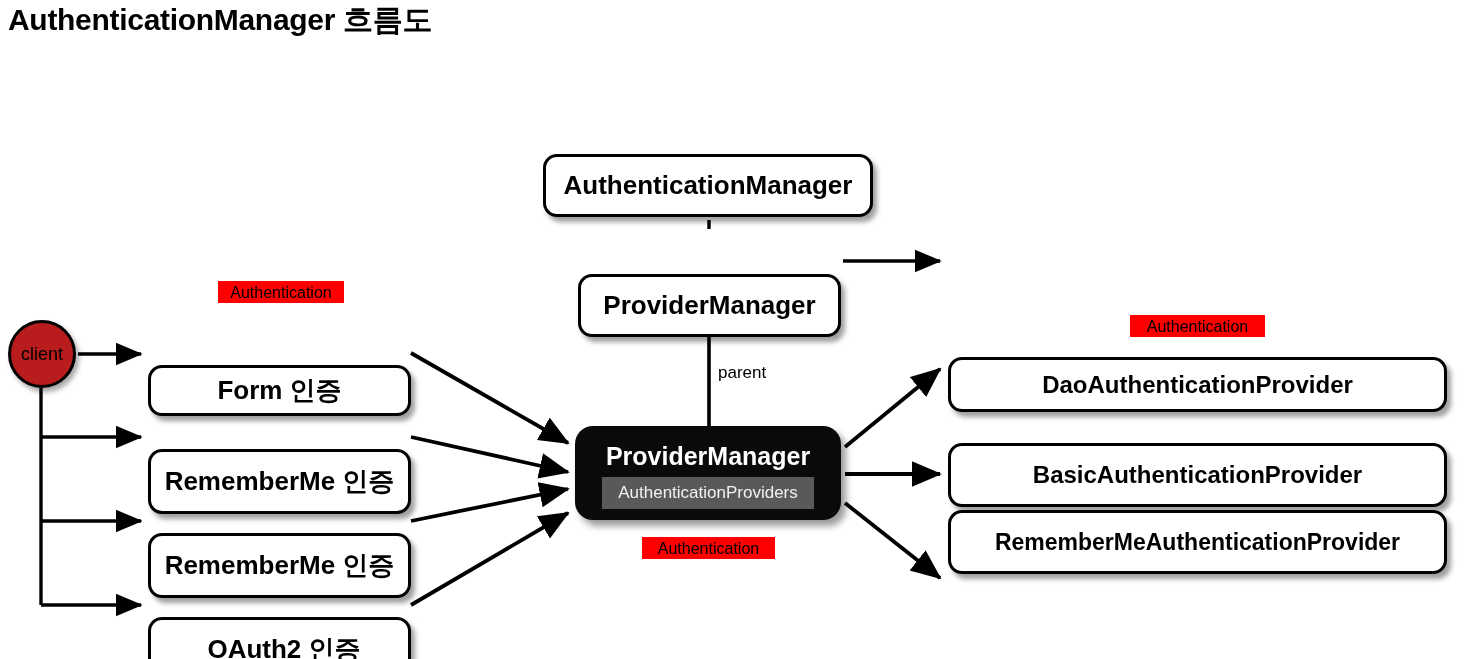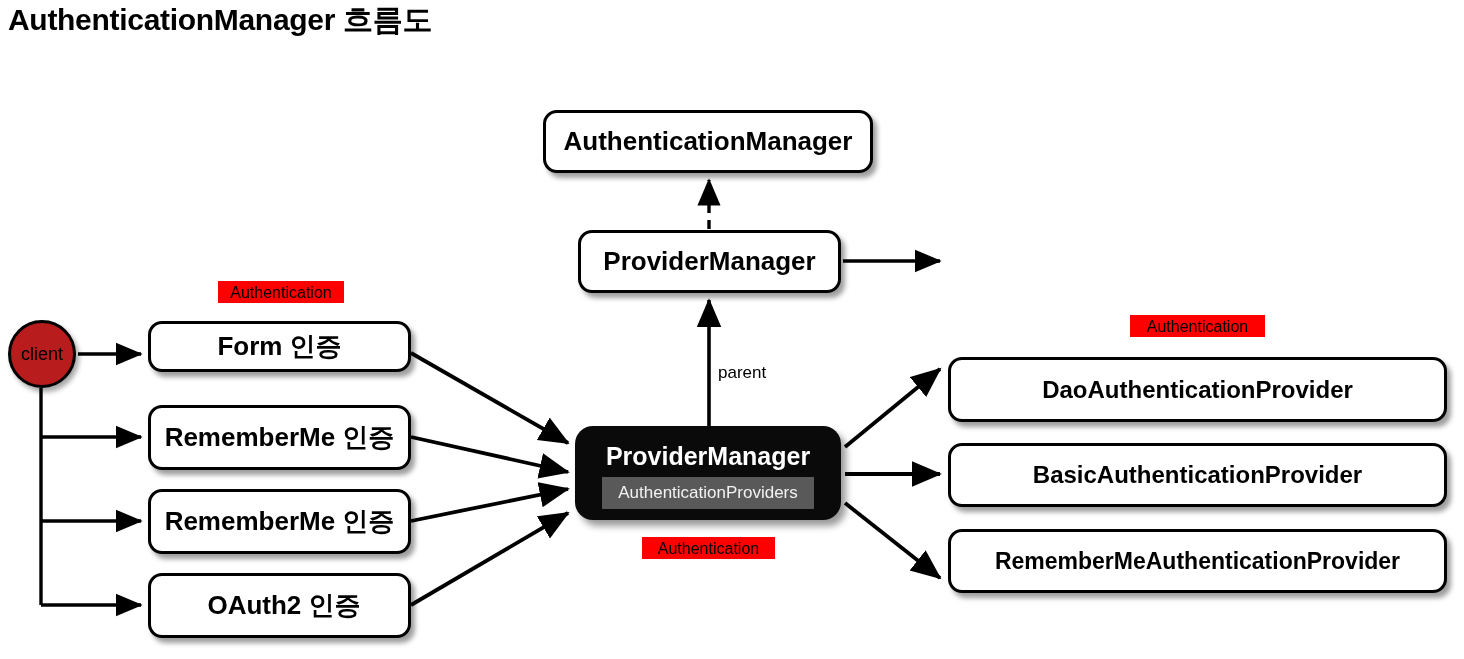--- a/index.html
+++ b/index.html
@@ -46,21 +46,21 @@
     border-radius: 14px;
     box-shadow: 4px 5px 5px rgba(0,0,0,0.38);
     display: flex;
     align-items: center;
     justify-content: center;
     box-sizing: border-box;
     font-weight: bold;
     color: #000000;
     white-space: nowrap;
   }
-  .node-box.label-26 { font-size: 26px; }
+  .node-box.label-26 { font-size: 26px; margin-top: 44px; }
   .node-box.label-24 { font-size: 24px; }
   .node-box.label-23 { font-size: 23px; }
 
   .client-circle {
     position: absolute;
     width: 68px;
     height: 68px;
     border-radius: 50%;
     background: #b91c1c;
     border: 3px solid #000000;
@@ -201,23 +201,23 @@
 
   <div class="badge" style="left:642px; top:537px; width:133px; height:22px;">
     <span>Authentication</span>
   </div>
 
 
   <div class="badge" style="left:1130px; top:315px; width:135px; height:22px;">
     <span>Authentication</span>
   </div>
 
-  <div class="node-box label-24" style="left:948px; top:357px; width:499px; height:65px;">
+  <div class="node-box label-24" style="left:948px; top:357px; width:499px; height:55px;">
     <span>DaoAuthenticationProvider</span>
   </div>
   <div class="node-box label-24" style="left:948px; top:443px; width:499px; height:64px;">
     <span>BasicAuthenticationProvider</span>
   </div>
-  <div class="node-box label-23" style="left:948px; top:529px; width:499px; height:64px;">
+  <div class="node-box label-23" style="left:948px; top:510px; width:499px; height:64px;">
     <span>RememberMeAuthenticationProvider</span>
   </div>
 
 </div>
 
 </body></html>

